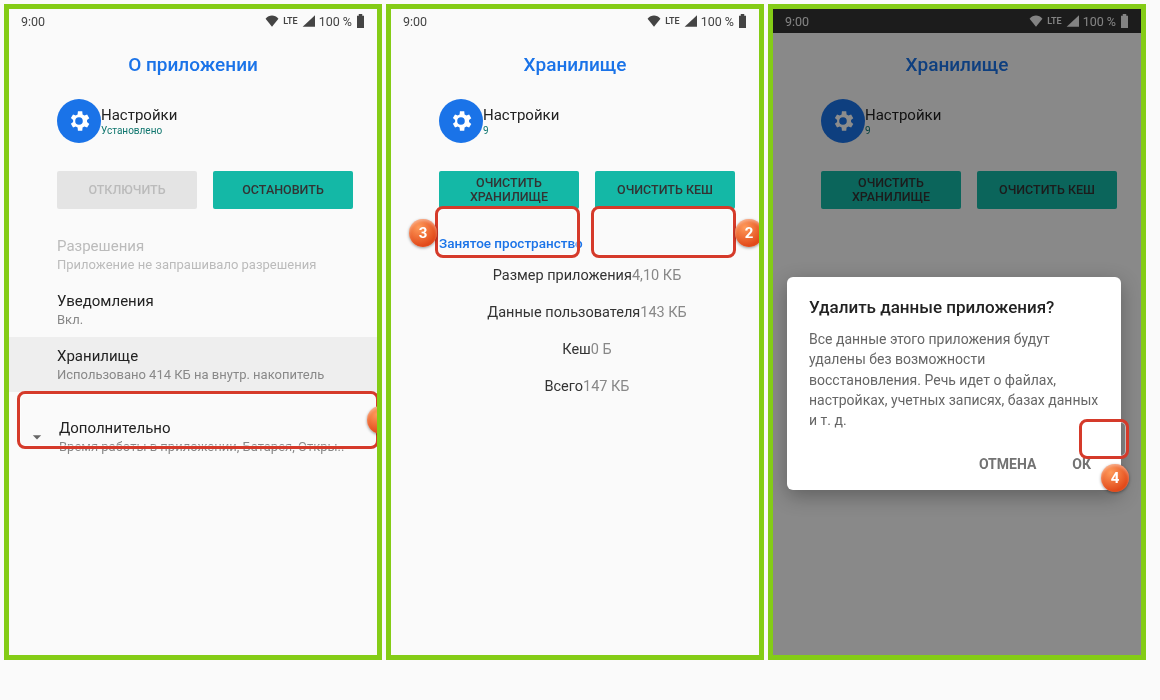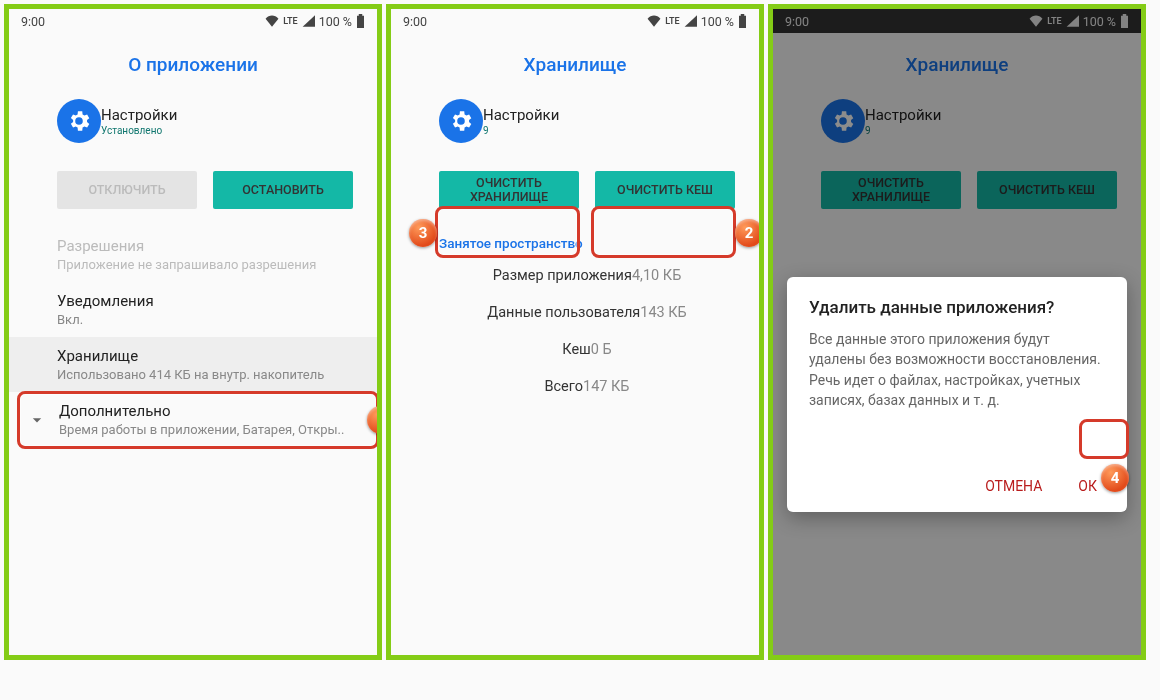--- a/index.html
+++ b/index.html
@@ -16,32 +16,32 @@
   .app-sub { font-size: 10px; color: #0f766e; margin-top: 1px; }
   .btn-row { display: flex; gap: 16px; padding: 8px 24px 18px 48px; }
   .mbtn { flex: 1; height: 38px; background: #e4e4e4; color: #666; font-size: 12.5px; font-weight: 500; display: flex; align-items: center; justify-content: center; border-radius: 2px; text-align: center; line-height: 1.15; padding: 0 6px; }
   .mbtn.dark { color: #333; background: #14b8a6; }
   .mbtn.lt { color: #bbb; }
   .item { padding: 10px 24px 10px 48px; }
   .item .lbl { font-size: 15px; color: #222; }
   .item .sub { font-size: 13px; color: #888; margin-top: 2px; }
   .item.dim .lbl { color: #bbb; }
   .item.dim .sub { color: #bbb; }
-  .item.exp { display: flex; align-items: center; gap: 12px; padding-left: 18px; }
+  .item.exp { display: flex; align-items: center; gap: 12px; padding-left: 18px; margin-top: 17px; }
   .section-title { color: #1a73e8; font-size: 13.5px; font-weight: 500; padding: 8px 24px 6px 48px; }
   .kv { display: flex; justify-content: center; padding: 10px 24px 10px 48px; font-size: 14.5px; color: #333; }
   .kv .v { color: #888; }
   .highlight { position: absolute; border: 3px solid #d53a2a; border-radius: 8px; box-shadow: 0 0 0 1px rgba(255,255,255,0.5) inset; pointer-events: none; }
   .badge { position: absolute; width: 28px; height: 28px; border-radius: 50%; background: radial-gradient(circle at 35% 30%, #ff9a5a, #e24a1a 70%); color: #fff; font-weight: bold; font-size: 15px; display: flex; align-items: center; justify-content: center; box-shadow: 0 1px 3px rgba(0,0,0,0.4), inset 0 2px 3px rgba(255,255,255,0.4); }
   .scrim { position: absolute; inset: 0; background: rgba(0,0,0,0.45); }
-  .dialog { position: absolute; left: 14px; right: 14px; top: 268px; background: #fff; border-radius: 6px; padding: 20px 22px 10px 22px; box-shadow: 0 6px 20px rgba(0,0,0,0.3); }
+  .dialog { position: absolute; left: 14px; right: 20px; top: 268px; background: #fff; border-radius: 6px; padding: 20px 22px 10px 22px; box-shadow: 0 6px 20px rgba(0,0,0,0.3); }
   .dialog .dtitle { font-size: 17px; font-weight: 500; color: #222; margin-bottom: 12px; }
   .dialog .dtext { font-size: 14px; color: #666; line-height: 1.45; }
   .dialog .dbtns { display: flex; justify-content: flex-end; gap: 20px; margin-top: 18px; }
-  .dialog .dbtn { color: #b91c1c; font-weight: 400; font-size: 14px; padding: 8px 8px; margin-top: 42px; }
+  .dialog .dbtn { color: #737373; font-weight: 700; font-size: 14px; padding: 8px 8px; }
   svg { display: block; }
 </style>
 </head>
 <body>
 
 <div class="phone">
   <div class="statusbar">
     <span>9:00</span>
     <div class="status-right">
       <svg width="14" height="12" viewBox="0 0 24 20">

